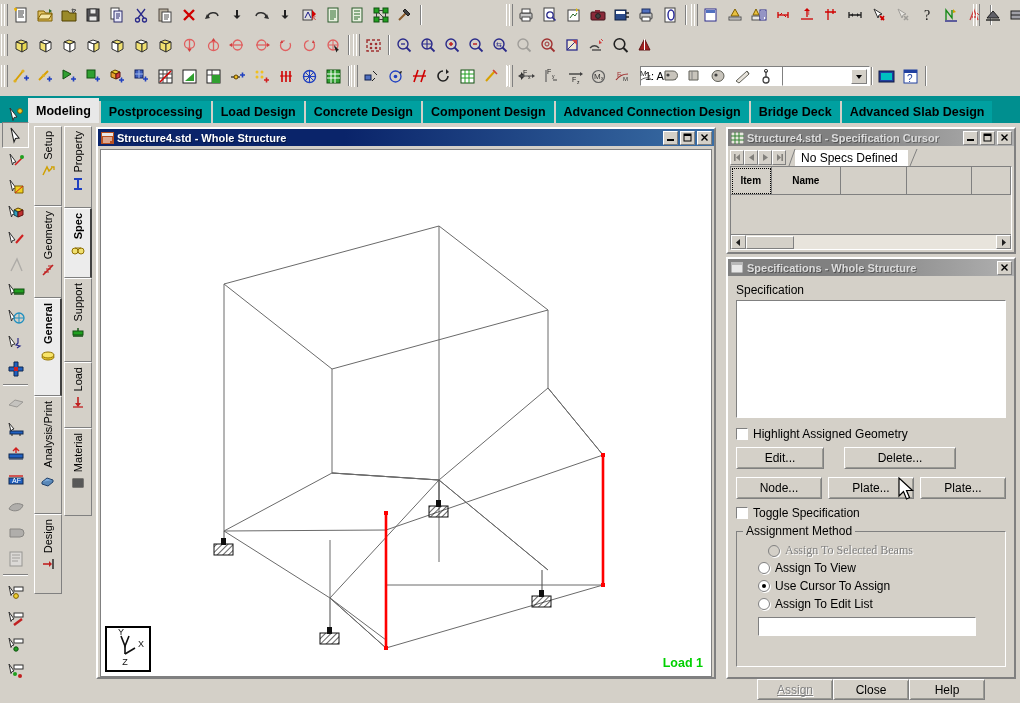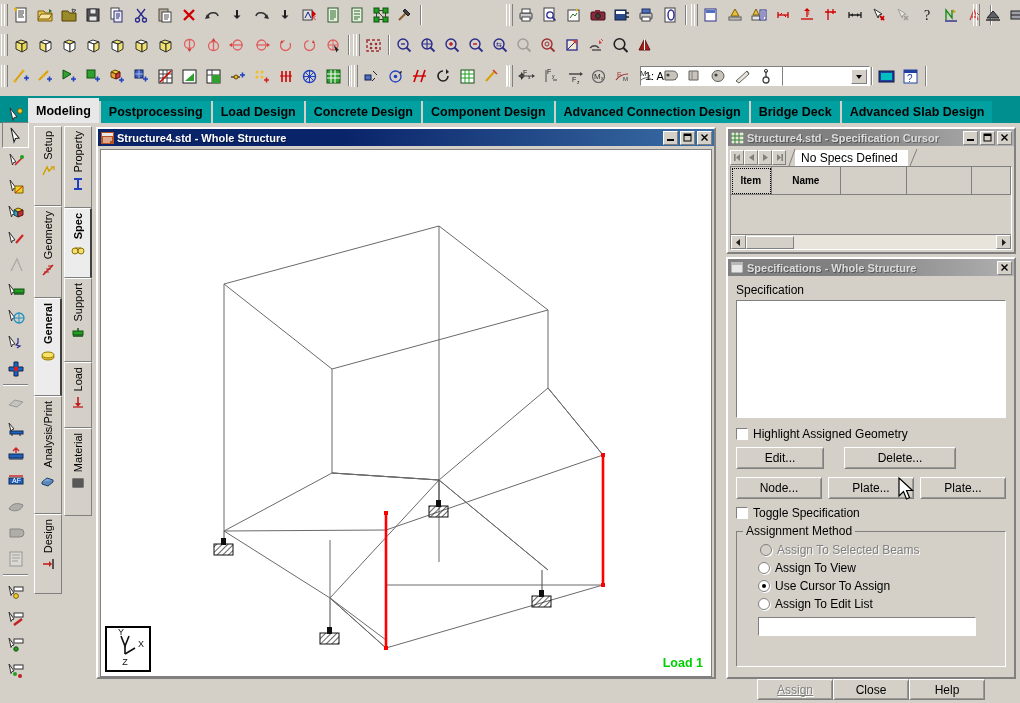--- a/index.html
+++ b/index.html
@@ -1432,21 +1432,21 @@
 
       <div class="cbrow" style="margin-top:7px;">
         <span class="cbox"></span>
         <span class="lab">Toggle Specification</span>
       </div>
 
       <div style="position:relative; margin-top:11px; height:136px;">
         <div class="group" style="left:0; right:0; top:0; bottom:0;"></div>
         <div class="gtitle" style="position:absolute; top:-7px; left:7px; background:#d4d0c8; padding:0 3px; font-size:12px;">Assignment Method</div>
 
-        <div style="position:absolute; left:24px; top:12px;">
+        <div style="position:absolute; left:32px; top:12px;font-family:Liberation Serif, serif;">
           <div class="cbrow">
             <span class="radio dis"></span>
             <span class="lab dimtxt">Assign To Selected Beams</span>
           </div>
         </div>
         <div style="position:absolute; left:22px; top:30px;">
           <div class="cbrow">
             <span class="radio"></span>
             <span class="lab">Assign To View</span>
           </div>

